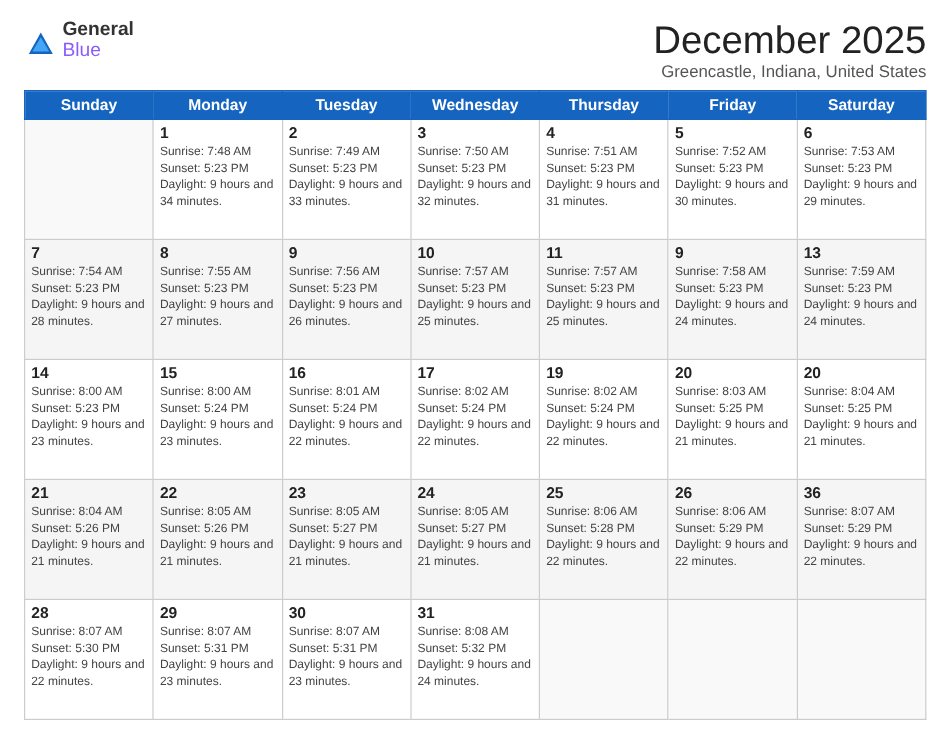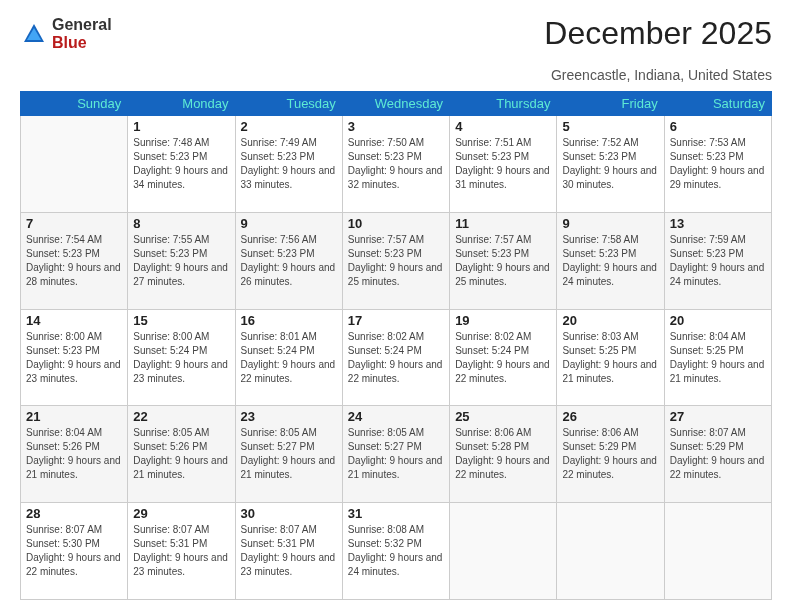--- a/index.html
+++ b/index.html
@@ -18,70 +18,69 @@
       flex-direction: column;
     }
     .header {
       display: flex;
       justify-content: space-between;
       align-items: flex-start;
       margin-bottom: 8px;
     }
     .logo {
       display: flex;
-      align-items: center;
+      align-items: flex-end;
     }
     .logo-text {
       display: flex;
       flex-direction: column;
       line-height: 1.1;
     }
     .logo-general {
       font-size: 16px;
       font-weight: bold;
       color: #333;
     }
     .logo-blue {
       font-size: 16px;
-      font-weight: bold;
-      color: #b91c1c;
+      font-weight: normal;
+      color: #8b5cf6;
     }
     .logo-icon {
       width: 28px;
       height: 28px;
       margin-right: 4px;
     }
     .title-block {
       text-align: right;
     }
     .month-title {
       font-size: 32px;
       font-weight: normal;
       color: #222;
       line-height: 1.1;
     }
     .location {
       font-size: 14px;
       color: #555;
-      margin-top: 16px;
     }
     .calendar {
       flex: 1;
       border: 1px solid #ccc;
       border-collapse: collapse;
       width: 100%;
       table-layout: fixed;
     }
     .calendar th {
       background: #1565c0;
-      color: #5eead4;
-      text-align: right;
+      color: #ffffff;
+      text-align: center;
       padding: 4px 6px;
       font-size: 13px;
-      font-weight: normal;
+      font-weight: bold;
       border: 1px solid #1565c0;
     }
     .calendar td {
       border: 1px solid #ccc;
       vertical-align: top;
       padding: 3px 5px;
       font-size: 10.5px;
       color: #333;
       height: 88px;
     }
@@ -244,21 +243,21 @@
           </td>
           <td>
             <span class="day-num">25</span>
             <div class="day-info">Sunrise: 8:06 AM<br>Sunset: 5:28 PM<br>Daylight: 9 hours and 22 minutes.</div>
           </td>
           <td>
             <span class="day-num">26</span>
             <div class="day-info">Sunrise: 8:06 AM<br>Sunset: 5:29 PM<br>Daylight: 9 hours and 22 minutes.</div>
           </td>
           <td>
-            <span class="day-num">27</span>
+            <span class="day-num">36</span>
             <div class="day-info">Sunrise: 8:07 AM<br>Sunset: 5:29 PM<br>Daylight: 9 hours and 22 minutes.</div>
           </td>
         </tr>
         <tr>
           <td>
             <span class="day-num">28</span>
             <div class="day-info">Sunrise: 8:07 AM<br>Sunset: 5:30 PM<br>Daylight: 9 hours and 22 minutes.</div>
           </td>
           <td>
             <span class="day-num">29</span>

